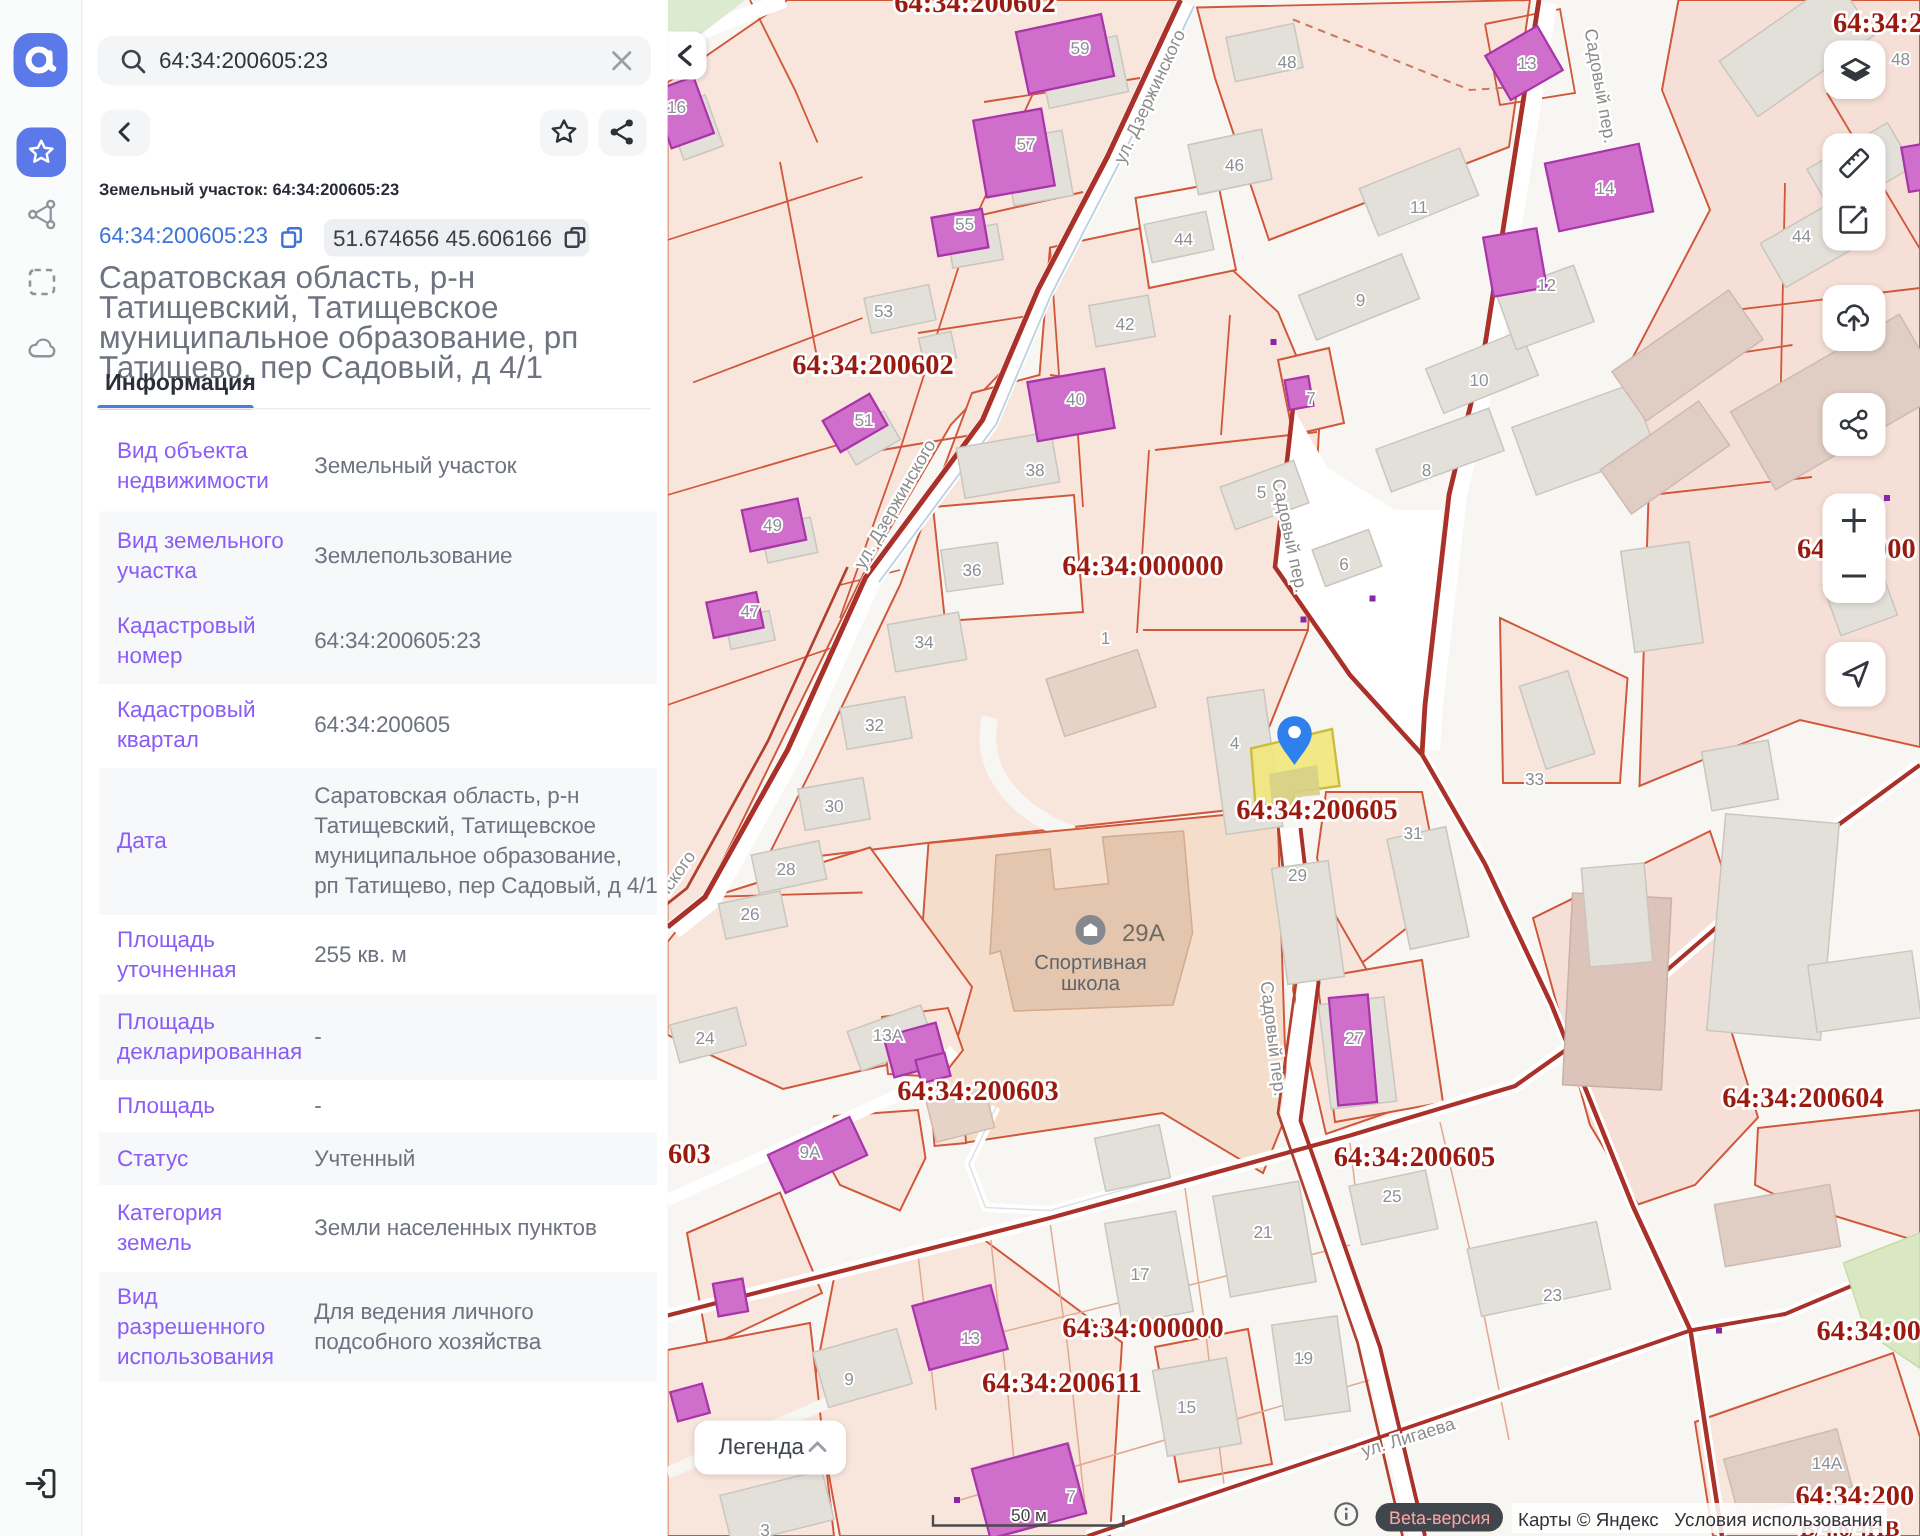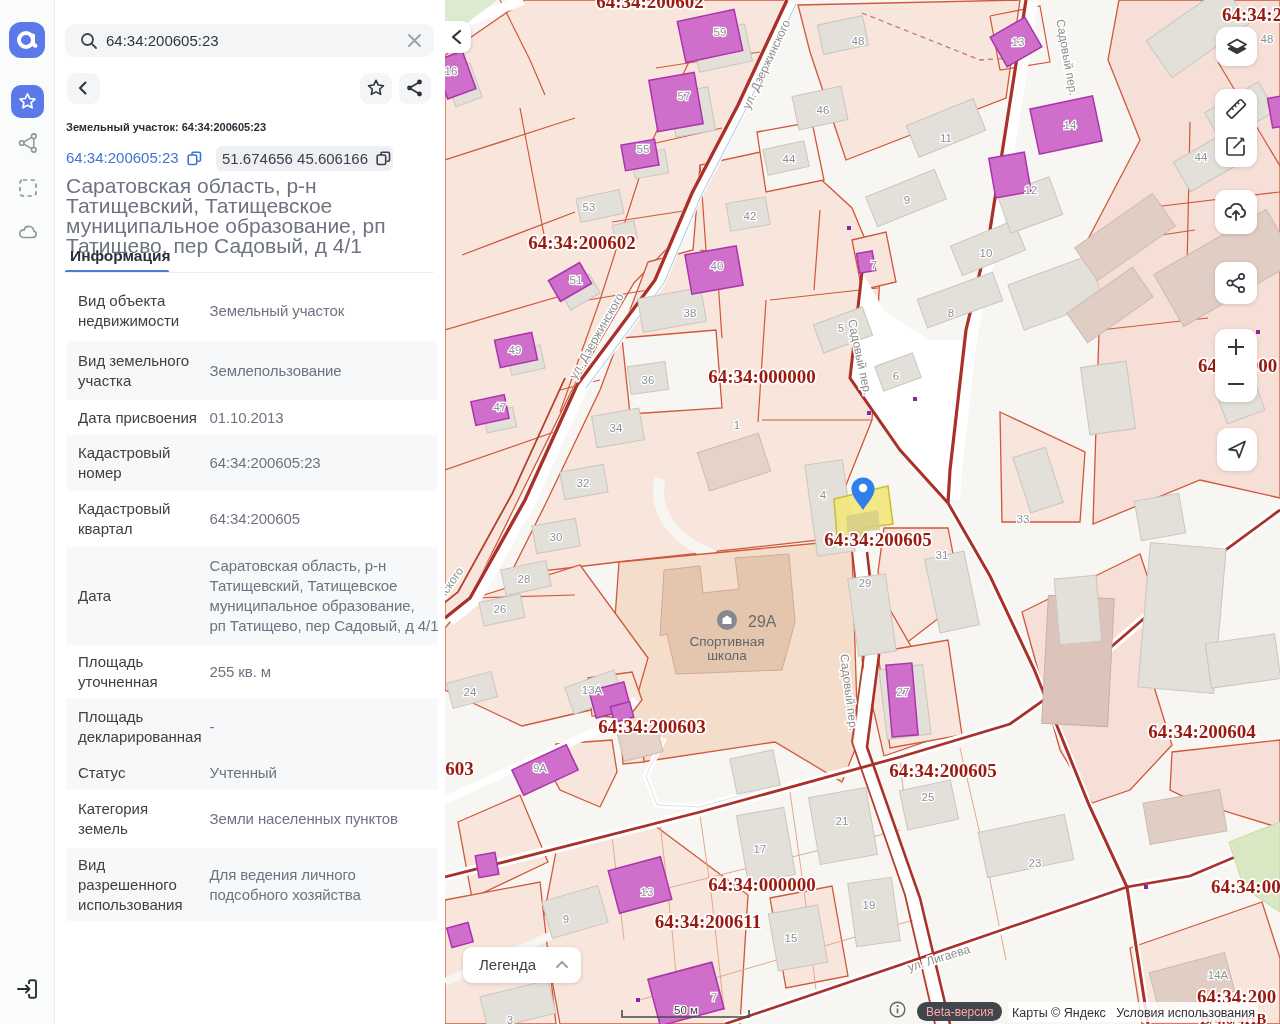--- a/index.html
+++ b/index.html
@@ -23,32 +23,32 @@
   .cadlink { position:absolute; left:0; top:3px; font-size:15px; color:#3d74d5; }
   .coordchip { position:absolute; left:150px; top:0; height:25px; background:#edeff2;
     border-radius:6px; font-size:15px; color:#3a4049; padding:3px 6px; white-space:nowrap; }
   .addr { position:absolute; left:11px; top:176px; width:370px; font-size:21px;
     line-height:20px; color:#6d7380; }
   .tab { position:absolute; left:15px; top:247px; font-size:15.5px; font-weight:700; color:#2a2f3a; }
   .tabline { position:absolute; left:10px; top:270px; width:104px; height:3px; background:#4a7fd6; border-radius:2px;}
   .tabline2 { position:absolute; left:10px; top:272px; width:369px; height:1px; background:#eceef0; }
   table.info { position:absolute; left:11px; top:281px; width:368px; border-collapse:collapse; }
   table.info td { font-size:15px; vertical-align:middle; padding:0; }
-  table.info td.l { width:130px; color:#404040; padding-left:12px; padding-right:8px; line-height:20px; font-weight:400;}
+  table.info td.l { width:130px; color:#8b5cf6; padding-left:12px; padding-right:8px; line-height:20px; font-weight:400;}
   table.info td.v { color:#6d7380; line-height:20px; padding-right:0; letter-spacing:-0.1px;}
   tr.g { background:#f7f8f9; }
   tr.h60{height:60px} tr.h59{height:59px} tr.h35{height:35px} tr.h56{height:56px}
   tr.h98{height:98px} tr.h53{height:53px} tr.h57{height:57px} tr.h58{height:58px} tr.h73{height:73px}
   #map { position:absolute; left:445px; top:0; width:835px; height:1024px; background:#f8f6f2; z-index:10;}
   #map svg.base { position:absolute; left:0; top:0; }
   .mbtn { position:absolute; background:#fff; border-radius:11px;
     box-shadow:0 1px 4px rgba(0,0,0,.14); z-index:15; }
   .collapse { position:absolute; left:0; top:21px; width:26px; height:32px; background:#fff;
     border-radius:0 9px 9px 0; box-shadow:1px 1px 3px rgba(0,0,0,.12); z-index:15; }
-  .legend { position:absolute; left:18px; top:947px; width:118px; height:36px; background:#fff;
+  .legend { position:absolute; left:18px; top:947px; width:101px; height:36px; background:#fff;
     border-radius:9px; box-shadow:0 1px 4px rgba(0,0,0,.14); z-index:15;
     font-size:15px; color:#3f434a; }
   .attr { position:absolute; right:28px; bottom:3px; height:19px; z-index:15; font-size:12.5px;
     color:#33373d; }
 </style>
 </head>
 <body>
 
 <div id="map">
   <svg class="base" width="835" height="1024" viewBox="445 0 835 1024">
@@ -472,24 +472,20 @@
   <table class="info">
     <tbody>
         <tr class="h60">
           <td class="l">Вид объекта недвижимости</td>
           <td class="v">Земельный участок</td>
         </tr>
     <tr class="g h59">
           <td class="l">Вид земельного участка</td>
           <td class="v">Землепользование</td>
         </tr>
-    <tr class="h35">
-          <td class="l">Дата присвоения</td>
-          <td class="v">01.10.2013</td>
-        </tr>
     <tr class="g h56">
           <td class="l">Кадастровый номер</td>
           <td class="v">64:34:200605:23</td>
         </tr>
     <tr class="h56">
           <td class="l">Кадастровый квартал</td>
           <td class="v">64:34:200605</td>
         </tr>
     <tr class="g h98">
           <td class="l">Дата</td>
@@ -501,20 +497,24 @@
           </td>
         </tr>
     <tr class="h53">
           <td class="l">Площадь уточненная</td>
           <td class="v">255 кв. м</td>
         </tr>
     <tr class="g h57">
           <td class="l">Площадь декларированная</td>
           <td class="v">-</td>
         </tr>
+    <tr class="h35">
+          <td class="l">Площадь</td>
+          <td class="v">-</td>
+        </tr>
     <tr class="g h35">
           <td class="l">Статус</td>
           <td class="v">Учтенный</td>
         </tr>
     <tr class="h58">
           <td class="l">Категория земель</td>
           <td class="v">Земли населенных пунктов</td>
         </tr>
     <tr class="g h73">
           <td class="l">Вид разрешенного использования</td>

